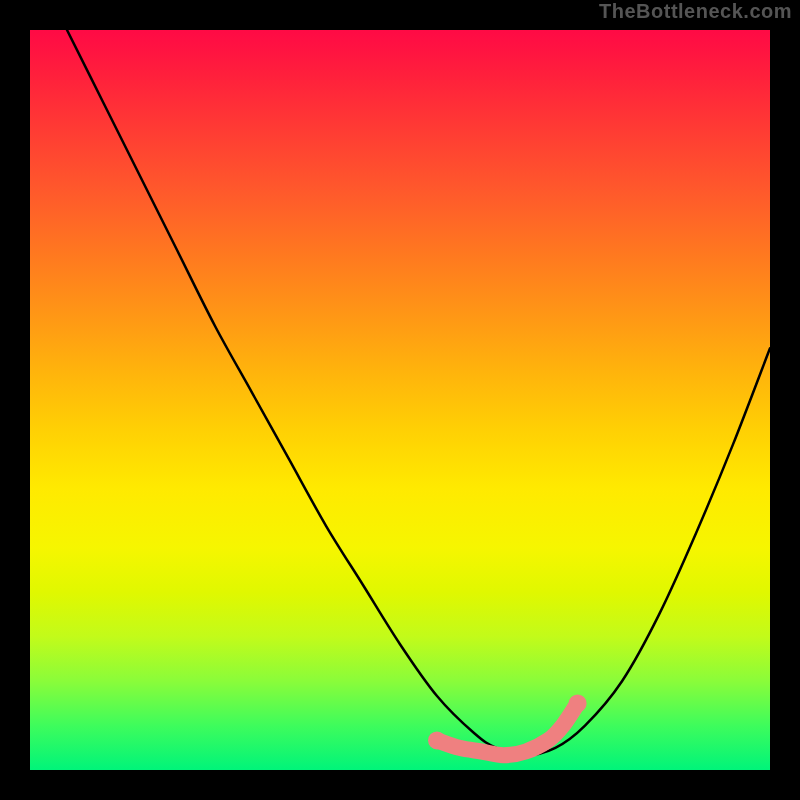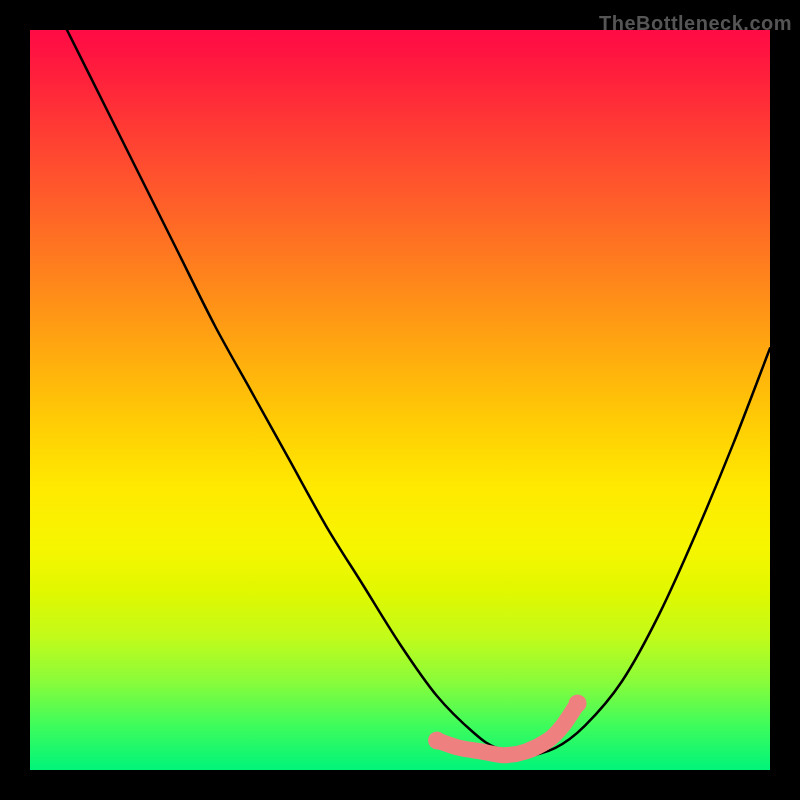--- a/index.html
+++ b/index.html
@@ -46,21 +46,21 @@
     position: absolute;
     left: 0;
     top: 0;
     width: 740px;
     height: 740px;
     pointer-events: none;
   }
   .watermark {
     position: absolute;
     right: 8px;
-    top: 12px;
+    top: 0;
     color: #555;
     font-size: 20px;
     font-weight: 600;
     letter-spacing: 0.5px;
     user-select: none;
   }
 </style>
 </head>
 <body>
 

